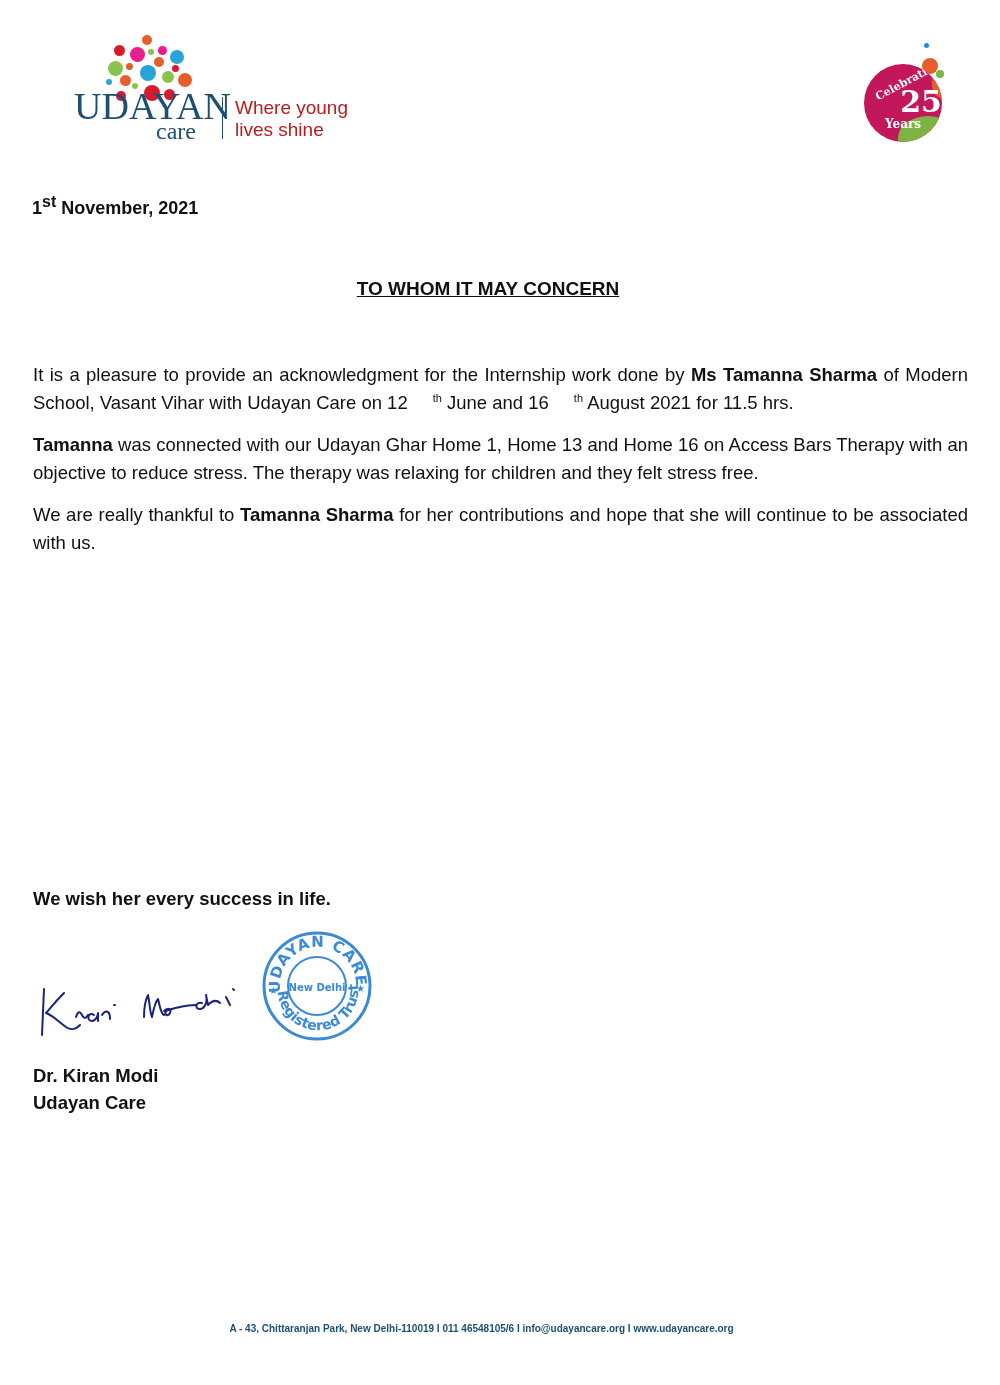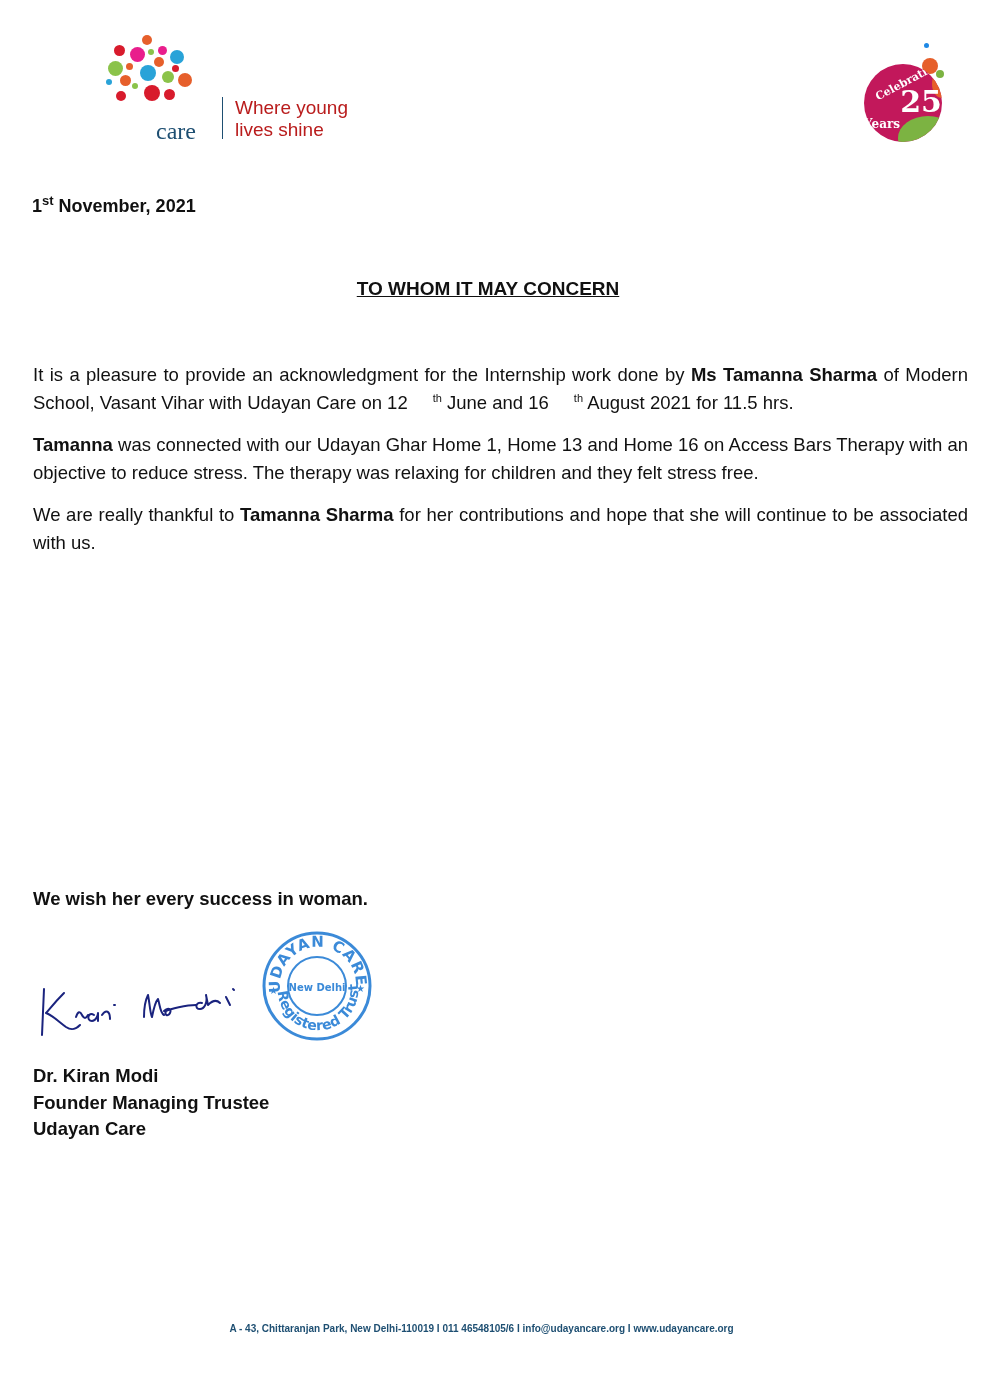--- a/index.html
+++ b/index.html
@@ -16,24 +16,24 @@
   .logo-sep { position: absolute; left: 152px; top: 62px; width: 1px; height: 42px; background: #1e4f72; }
   .logo-tag { position: absolute; left: 165px; top: 62px; font-size: 19px; color: #b91c1c; line-height: 22px; }
 
   .badge { position: absolute; left: 862px; top: 40px; width: 90px; height: 105px; }
   .badge-circle { position: absolute; left: 2px; top: 24px; width: 78px; height: 78px; border-radius: 50%;
                   background: #c2185b; overflow: hidden; }
   .badge-green { position: absolute; right: -16px; bottom: -18px; width: 60px; height: 44px; border-radius: 50%; background: #7cb342; }
   .badge-orange { position: absolute; right: -10px; top: 6px; width: 20px; height: 28px; border-radius: 50%; background: #e65f2b; }
   .badge-celebrating { position: absolute; left: 8px; top: 10px; font-size: 11px; font-weight: bold; color: #fff; transform: rotate(-28deg); font-family: "DejaVu Serif", serif; }
   .badge-num { position: absolute; left: 0; width: 78px; top: 20px; text-align: right; font-size: 30px; font-weight: bold; color: #fff; font-family: "DejaVu Serif", serif; }
-  .badge-years { position: absolute; left: 0; width: 78px; top: 53px; font-size: 12px; font-weight: bold; color: #fff; font-family: "DejaVu Serif", serif; }
+  .badge-years { position: absolute; left: 0; width: 78px; top: 53px; text-align: center; font-size: 12px; font-weight: bold; color: #fff; font-family: "DejaVu Serif", serif; }
 
   .date { position: absolute; left: 32px; top: 193px; font-size: 18px; font-weight: bold; }
-  .date sup { font-size: 13px; }
+  .date sup { font-size: 16px; }
 
   .title { position: absolute; left: 0; width: 976px; top: 278px; text-align: center; font-size: 19px; font-weight: bold; text-decoration: underline; }
 
   .body { position: absolute; left: 33px; width: 935px; top: 361px; font-size: 18.5px; line-height: 28px; text-align: justify; }
   .body p { margin: 0 0 14px 0; }
   .body sup { font-size: 11px; line-height: 0; margin-left: 25px; }
   .body b { font-weight: bold; }
 
   .closing { position: absolute; left: 33px; top: 888px; font-size: 18.5px; font-weight: bold; }
 
@@ -62,20 +62,21 @@
     <span class="dot" style="left:56px;top:36px;width:12px;height:12px;background:#8bc34a"></span>
     <span class="dot" style="left:66px;top:30px;width:7px;height:7px;background:#d81b2c"></span>
     <span class="dot" style="left:72px;top:38px;width:14px;height:14px;background:#e65f2b"></span>
     <span class="dot" style="left:14px;top:40px;width:11px;height:11px;background:#e65f2b"></span>
     <span class="dot" style="left:0px;top:44px;width:6px;height:6px;background:#29a3d8"></span>
     <span class="dot" style="left:26px;top:48px;width:6px;height:6px;background:#8bc34a"></span>
     <span class="dot" style="left:38px;top:50px;width:16px;height:16px;background:#d81b2c"></span>
     <span class="dot" style="left:10px;top:56px;width:10px;height:10px;background:#d81b2c"></span>
     <span class="dot" style="left:58px;top:54px;width:11px;height:11px;background:#d81b2c"></span>
   </div>
+  <div class="logo-word">UDAYAN</div>
   <div class="logo-care">care</div>
   <div class="logo-sep"></div>
   <div class="logo-tag">
     <div>Where young</div>
     <div>lives shine</div>
   </div>
 </div>
 
 <div class="badge">
   <span class="dot" style="left:62px;top:3px;width:5px;height:5px;background:#1e88e5"></span>
@@ -101,21 +102,21 @@
     <span>It is a pleasure to provide an acknowledgment for the Internship work done by </span><b>Ms Tamanna Sharma</b><span> of Modern School, Vasant Vihar with Udayan Care on 12</span><sup>th</sup><span> June and 16</span><sup>th</sup><span> August 2021 for 11.5 hrs.</span>
   </p>
   <p>
     <b>Tamanna</b><span> was connected with our Udayan Ghar Home 1, Home 13 and Home 16 on Access Bars Therapy with an objective to reduce stress. The therapy was relaxing for children and they felt stress free.</span>
   </p>
   <p>
     <span>We are really thankful to </span><b>Tamanna Sharma</b><span> for her contributions and hope that she will continue to be associated with us.</span>
   </p>
 </div>
 
-<div class="closing">We wish her every success in woman.</div>
+<div class="closing">We wish her every success in life.</div>
 
 <svg class="signature" viewBox="0 0 215 70">
   <g fill="none" stroke="#1a237e" stroke-width="2" stroke-linecap="round" stroke-linejoin="round">
     <path d="M8 14 L6 60"></path>
     <path d="M28 18 C18 28 12 36 10 38 C16 40 22 46 30 52 C36 56 40 54 44 50"></path>
     <path d="M40 42 C42 36 44 36 46 40 C48 44 50 44 52 40"></path>
     <path d="M58 40 C52 36 50 46 56 46 C60 46 62 40 62 38 L62 46"></path>
     <path d="M66 40 C70 34 74 36 74 44"></path>
     <path d="M78 30 L79 30"></path>
     <path d="M108 42 C108 32 110 24 112 20 C114 30 114 38 116 42 C118 32 120 26 122 24 C124 30 124 38 128 40"></path>
@@ -139,17 +140,16 @@
   <text font-family="DejaVu Sans, sans-serif" font-size="14" font-weight="bold" fill="#3b8ad8">
     <textPath href="#arcBottom" startOffset="50%" text-anchor="middle">Registered Trust</textPath>
   </text>
   <text x="57" y="63" text-anchor="middle" font-family="DejaVu Sans, sans-serif" font-size="10" font-weight="bold" fill="#3b8ad8">New Delhi</text>
   <text x="9" y="66" font-size="10" fill="#3b8ad8" font-family="DejaVu Sans, sans-serif">★</text>
   <text x="96" y="64" font-size="10" fill="#3b8ad8" font-family="DejaVu Sans, sans-serif">★</text>
 </svg>
 
 <div class="signer">
   <div>Dr. Kiran Modi</div>
-  <div>Founder Managing Trustee</div>
   <div>Udayan Care</div>
 </div>
 
 <div class="footer">A - 43, Chittaranjan Park, New Delhi-110019 I 011 46548105/6 I info@udayancare.org I www.udayancare.org</div>
 
 </body></html>

